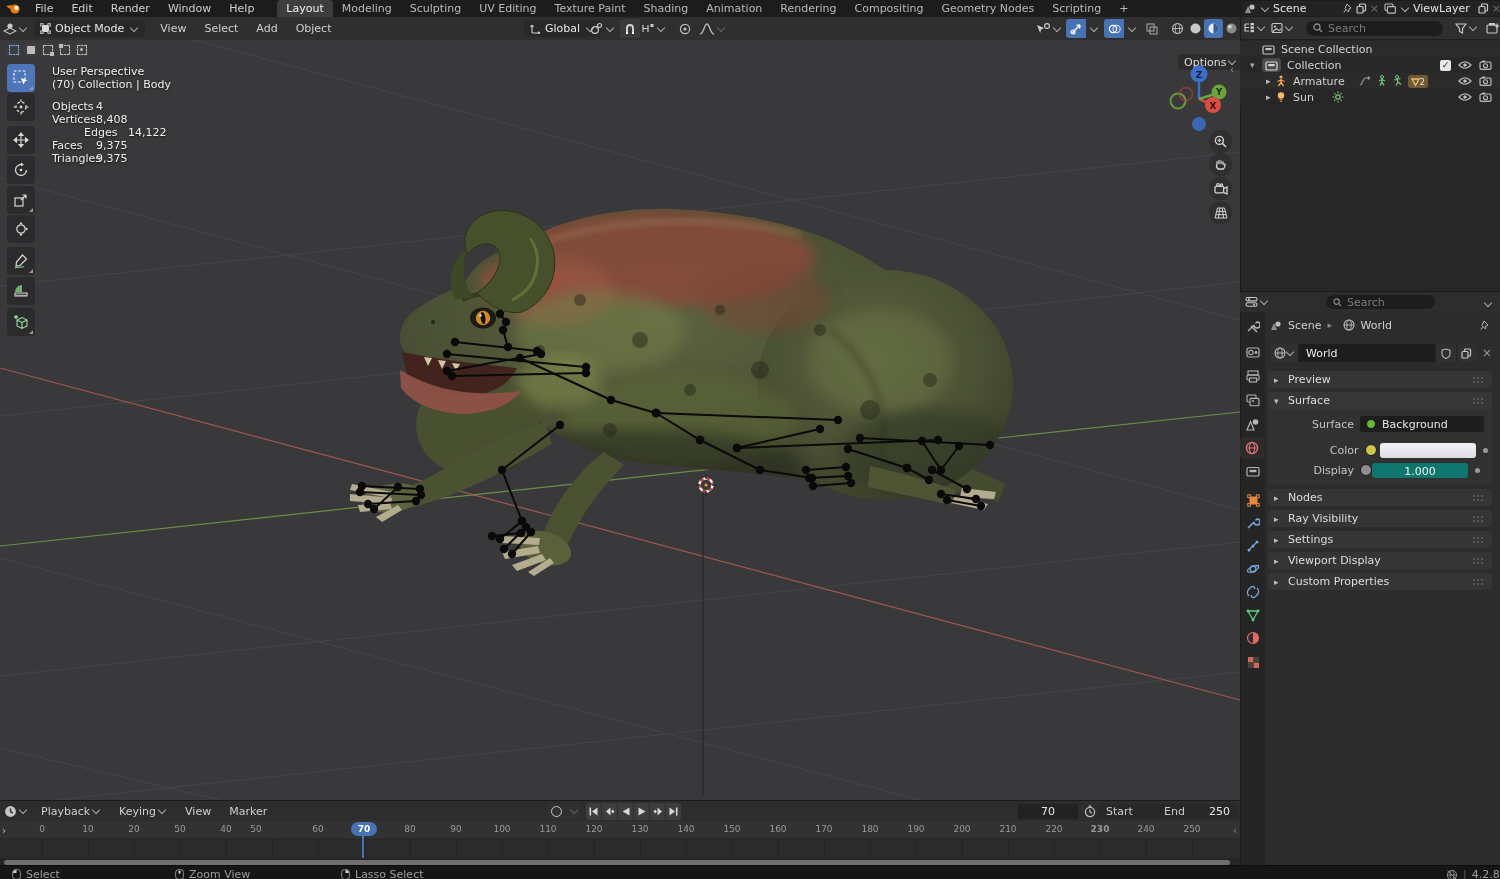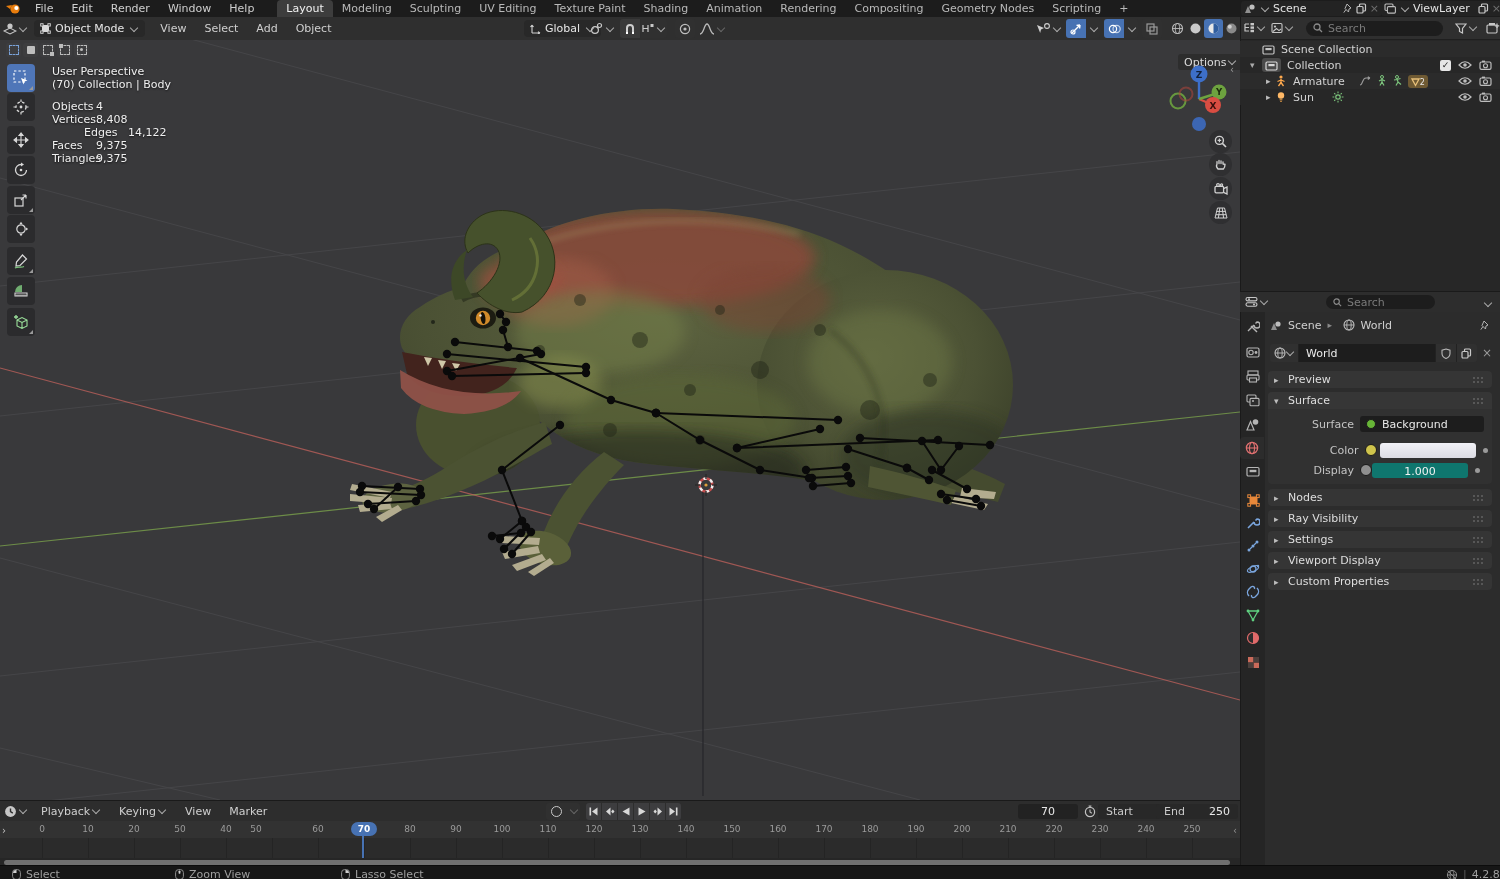--- a/index.html
+++ b/index.html
@@ -1083,21 +1083,21 @@
         <span class="tick" style="left: 640px;">130</span>
         <span class="tick" style="left: 686px;">140</span>
         <span class="tick" style="left: 732px;">150</span>
         <span class="tick" style="left: 778px;">160</span>
         <span class="tick" style="left: 824px;">170</span>
         <span class="tick" style="left: 870px;">180</span>
         <span class="tick" style="left: 916px;">190</span>
         <span class="tick" style="left: 962px;">200</span>
         <span class="tick" style="left: 1008px;">210</span>
         <span class="tick" style="left: 1054px;">220</span>
-        <span class="tick" style="left: 1100px;">230</span>
+        <span class="tick" style="left: 1100px; font-weight: bold;">230</span>
         <span class="tick" style="left: 1146px;">240</span>
         <span class="tick" style="left: 1192px;">250</span>
       </div>
     <span class="abs" style="left:2px;top:24px;color:#c0c0c0;font-size:10px;">›</span>
     <span class="abs" style="left:1233px;top:24px;color:#8f8f8f;font-size:10px;">‹</span>
 
     <div class="abs" style="left:0;top:37px;width:1240px;height:20px;background:repeating-linear-gradient(90deg,#2b2b2b 0 45px,#242424 45px 46px);background-position:-3px 0;"></div>
 
     <div class="abs" style="left:362px;top:33px;width:2px;height:24px;background:#4772b3;"></div>
     <div class="abs" style="left:351px;top:21px;width:26px;height:14px;background:#4772b3;border-radius:7px;display:flex;align-items:center;justify-content:center;color:#fff;font-size:9px;font-weight:bold;">

